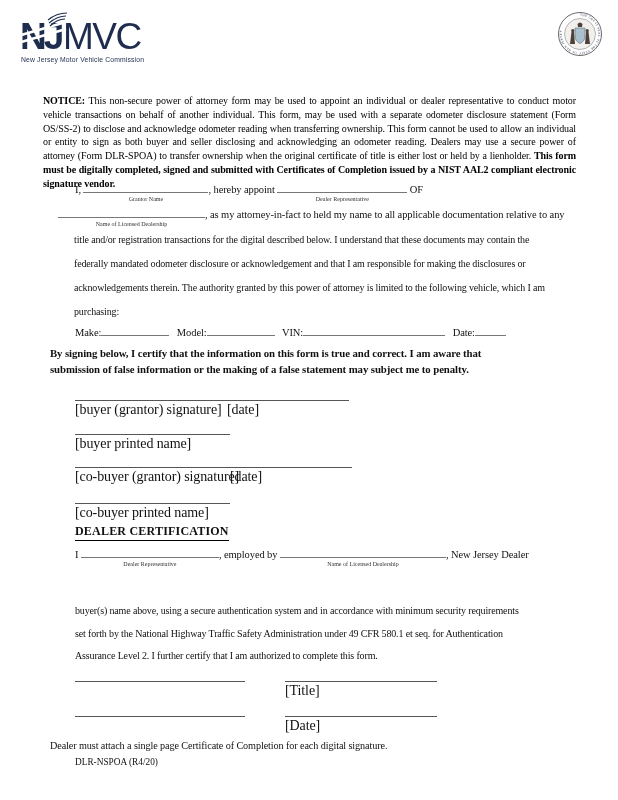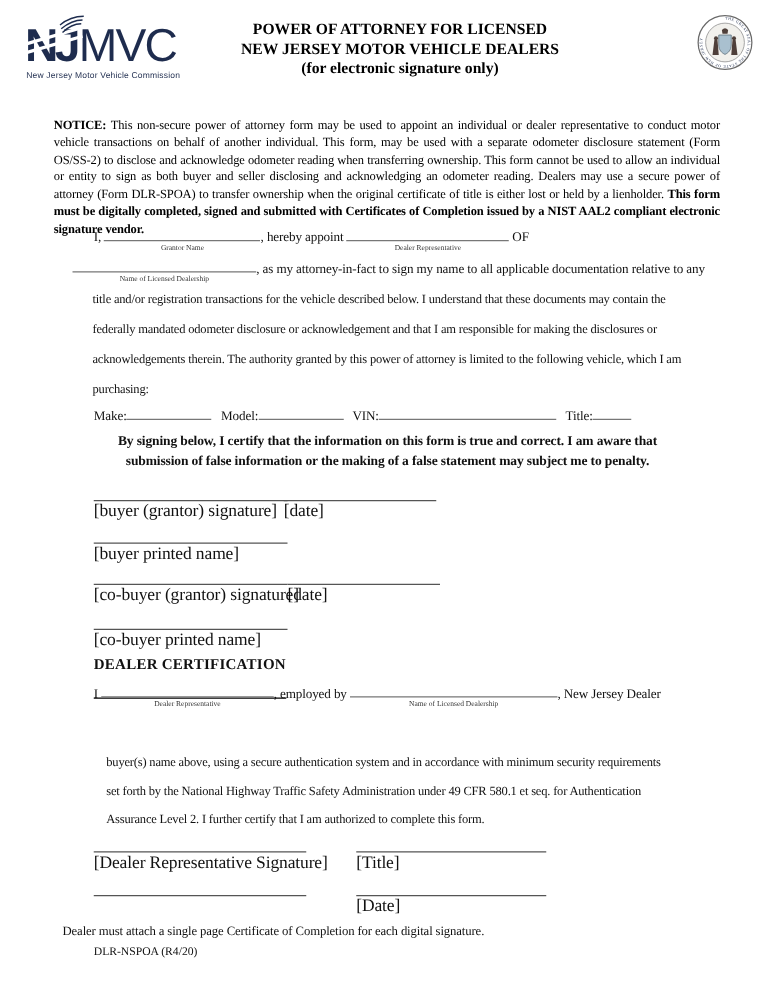--- a/index.html
+++ b/index.html
@@ -21,30 +21,30 @@
   .blank{display:inline-block;position:relative;border-bottom:1px solid #777;
          height:11px;vertical-align:baseline;}
   .mini{position:absolute;top:1.5px;left:0;right:0;text-align:center;
         font-size:6px;letter-spacing:0;white-space:nowrap;color:#333;line-height:8px;}
   .mini-holder{position:absolute;top:12px;left:0;right:0;}
 
   .fline{position:absolute;font-size:10.5px;white-space:nowrap;letter-spacing:-0.1px;}
   .para{position:absolute;font-size:10px;letter-spacing:-0.15px;}
   .para div{white-space:nowrap;}
 
-  .certify{position:absolute;left:50px;top:346px;width:520px;text-align:center;
+  .certify{position:absolute;left:50px;top:346px;width:520px;
            font-weight:bold;font-size:10.8px;line-height:15.5px;letter-spacing:-0.1px;}
 
   
   .sigcell{position:absolute;}
   .sigline{height:12px;border-bottom:1px solid #555;}
   .siglab{font-size:14px;padding-top:1px;letter-spacing:-0.1px;white-space:nowrap;}
 
   .section-head{position:absolute;left:75px;top:524px;font-size:12px;font-weight:bold;
-                border-bottom:1.5px solid #000;padding-bottom:19px;letter-spacing:0.2px;}
+                border-bottom:1.5px solid #000;padding-bottom:1px;letter-spacing:0.2px;}
 
   .attach-note{position:absolute;left:50px;right:0;top:740px;
                font-size:10.2px;letter-spacing:-0.1px;}
   .form-number{position:absolute;left:75px;top:757px;font-size:9.3px;letter-spacing:0;}
 </style>
 </head>
 <body>
 
 <div class="page">
 
@@ -62,25 +62,20 @@
 
       <g stroke="#1e2c4e" stroke-width="1.1" fill="none">
         <path d="M28 8 C 34 3, 40 1, 47 1"></path>
         <path d="M29 11 C 35 6, 40 4, 46 4"></path>
         <path d="M30 14 C 35 9, 40 7, 45 7"></path>
       </g>
       <text x="1" y="50" font-family="Liberation Sans, sans-serif" font-size="6.8" fill="#1e2c4e" letter-spacing="0.15">New Jersey Motor Vehicle Commission</text>
     </svg>
   </div>
 
-  <div class="title-block">
-    <div>POWER OF ATTORNEY FOR LICENSED</div>
-    <div>NEW JERSEY MOTOR VEHICLE DEALERS</div>
-    <div>(for electronic signature only)</div>
-  </div>
 
   <div class="seal">
     <svg width="46" height="46" viewBox="0 0 46 46">
       <circle cx="23" cy="23" r="21.5" fill="#ffffff" stroke="#6a6a6a" stroke-width="1"></circle>
       <circle cx="23" cy="23" r="15.5" fill="#f1f0ec" stroke="#8a8a8a" stroke-width="0.6"></circle>
       <defs>
           <path id="ringpath" d="M 23 4.8 A 18.2 18.2 0 1 1 22.99 4.8"></path>
         </defs>
       <text font-size="3.1" fill="#1e2c4e" letter-spacing="0.45" font-family="Liberation Serif, serif">
         <textPath href="#ringpath">THE GREAT SEAL OF THE STATE OF NEW JERSEY</textPath>
@@ -113,35 +108,35 @@
         </span>
     </span>
     <span>OF</span>
   </div>
 
   <div class="fline" style="left:58px;top:206px;">
     <span class="blank" style="width:147px;">
       <span class="mini-holder">
           <span class="mini">Name of Licensed Dealership</span>
         </span>
-    </span><span>, as my attorney-in-fact to sign my name to all applicable documentation relative to any</span>
+    </span><span>, as my attorney-in-fact to held my name to all applicable documentation relative to any</span>
   </div>
 
   <div class="para" style="left:74px;top:228px;line-height:24px;">
-    <div>title and/or registration transactions for the vehicle described below. I understand that these documents may contain the</div>
+    <div>title and/or registration transactions for the digital described below. I understand that these documents may contain the</div>
     <div>federally mandated odometer disclosure or acknowledgement and that I am responsible for making the disclosures or</div>
     <div>acknowledgements therein. The authority granted by this power of attorney is limited to the following vehicle, which I am</div>
     <div>purchasing:</div>
   </div>
 
   <div class="fline" style="left:75px;top:324px;">
     <span>Make:</span><span class="blank" style="width:68px;margin-right:5px;"></span>
     <span>Model:</span><span class="blank" style="width:68px;margin-right:5px;"></span>
     <span>VIN:</span><span class="blank" style="width:142px;margin-right:5px;"></span>
-    <span>Title:</span><span class="blank" style="width:31px;"></span>
+    <span>Date:</span><span class="blank" style="width:31px;"></span>
   </div>
 
   <div class="certify">
     <div>By signing below, I certify that the information on this form is true and correct. I am aware that</div>
     <div>submission of false information or the making of a false statement may subject me to penalty.</div>
   </div>
 
   <div class="sigcell" style="left:75px;top:388px;width:155px;">
     <div class="sigline"></div>
     <div class="siglab">[buyer (grantor) signature]</div>
@@ -180,29 +175,28 @@
         </span>
     </span><span>, employed by</span>
     <span class="blank" style="width:166px;">
       <span class="mini-holder">
           <span class="mini">Name of Licensed Dealership</span>
         </span>
     </span><span>, New Jersey Dealer</span>
   </div>
 
 
-  <div class="para" style="left:85px;top:600px;line-height:22.5px;">
+  <div class="para" style="left:75px;top:600px;line-height:22.5px;">
     <div>buyer(s) name above, using a secure authentication system and in accordance with minimum security requirements</div>
     <div>set forth by the National Highway Traffic Safety Administration under 49 CFR 580.1 et seq. for Authentication</div>
     <div>Assurance Level 2. I further certify that I am authorized to complete this form.</div>
   </div>
 
   <div class="sigcell" style="left:75px;top:669px;width:170px;">
     <div class="sigline"></div>
-    <div class="siglab">[Dealer Representative Signature]</div>
   </div>
   <div class="sigcell" style="left:285px;top:669px;width:152px;font-family:Liberation Serif, serif;">
     <div class="sigline"></div>
     <div class="siglab">[Title]</div>
   </div>
 
   <div class="sigcell" style="left:75px;top:704px;width:170px;">
     <div class="sigline"></div>
   </div>
   <div class="sigcell" style="left:285px;top:704px;width:152px;">

